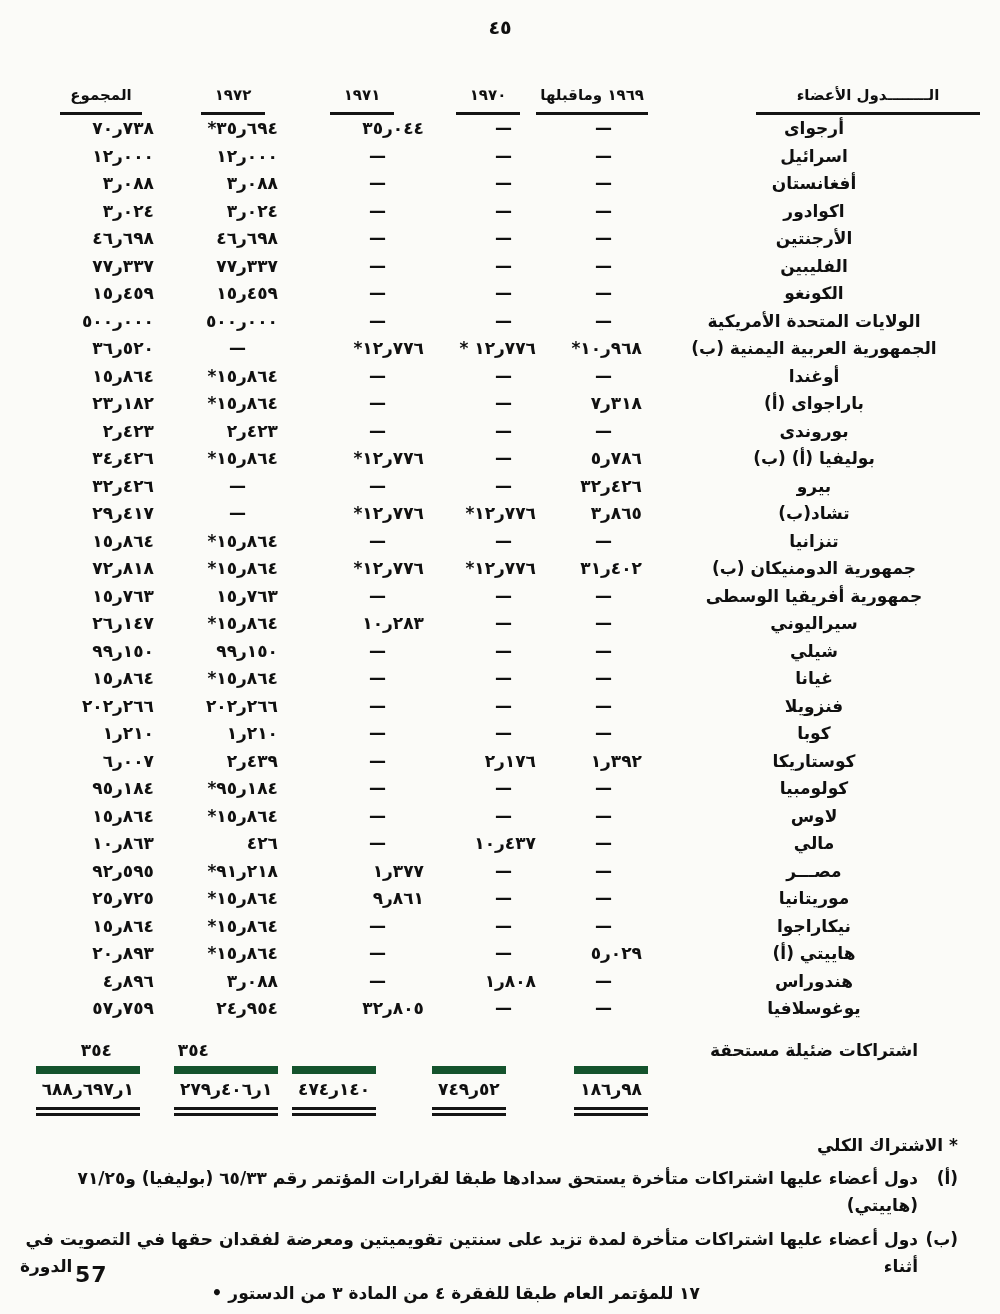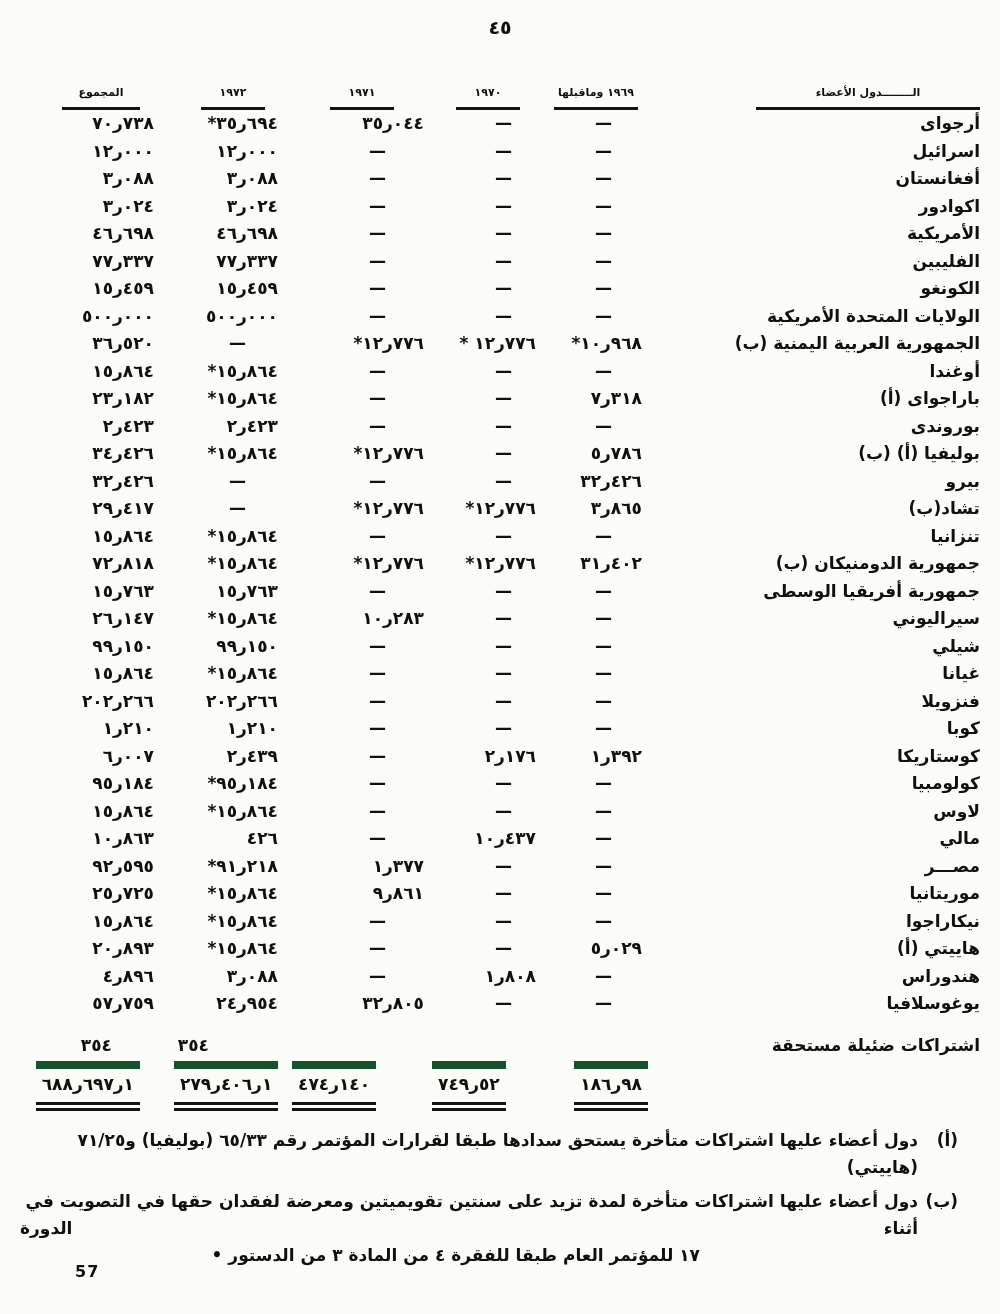--- a/index.html
+++ b/index.html
@@ -11,36 +11,36 @@
   }
   .page{position:relative;width:1000px;height:1160px;padding:12px 20px 0 20px;box-sizing:border-box;}
   .top-num{
     text-align:center;font-size:19px;font-weight:700;letter-spacing:2px;
     margin-top:4px;
   }
   table.main{
     width:952px;border-collapse:collapse;table-layout:fixed;
     margin-top:48px;font-weight:700;
   }
-  thead th{vertical-align:bottom;padding:0;font-size:11px;font-weight:700;text-align:center;}
+  thead th{vertical-align:bottom;padding:0;font-size:15px;font-weight:700;text-align:center;}
   thead th.country-h{text-align:right;}
   span.u{
     display:inline-block;text-align:center;
     border-bottom:3.5px solid #141414;
     padding:0 10px 8px 10px;white-space:nowrap;
   }
   span.u-countries{padding:0 14px 8px 14px;min-width:196px;}
   span.u-tot{min-width:58px;}
   span.u-yr{min-width:44px;}
   span.u-69{padding:0 4px 8px 4px;}
   tbody td{
     line-height:27.5px;font-size:17px;white-space:nowrap;overflow:visible;
     padding:0 8px 0 0;vertical-align:bottom;
   }
-  td.country{text-align:right;padding:0;}
+  td.country{text-align:center;padding:0;}
   td.num{
     direction:ltr;unicode-bidi:bidi-override;
     text-align:right;
   }
   td.c-tot{padding-right:20px;}
   td.c-72{padding-right:14px;}
   td.c-71{padding-right:8px;margin-top:16px;}
   td.c-70{padding-right:8px;}
   td.c-69{padding-right:6px;}
   td.dash{font-weight:700;}
@@ -66,21 +66,21 @@
   .footnotes{margin-top:16px;padding-right:22px;font-size:17px;font-weight:700;}
   .fn-star{text-align:right;line-height:26px;}
   .fn-row{display:flex;margin-top:7px;line-height:27px;}
   .fn-label{width:40px;flex:0 0 40px;}
   .fn-text{flex:1;}
   .fn-line1{text-align:right;text-align-last:justify;}
   .fn-line2-a{text-align:right;padding-left:0;padding-right:238px;}
   .fn-line2-b{text-align:right;padding-right:218px;}
   .bottom-num{
     position:absolute;left:75px;top:1262px;
-    direction:ltr;font-size:16px;font-weight:700;letter-spacing:1px;
+    direction:ltr;font-size:22px;font-weight:700;letter-spacing:1px;
   }
 </style>
 </head>
 <body>
 
 <div class="page">
 
   <div class="top-num">٤٥</div>
 
   <table class="main">
@@ -129,21 +129,21 @@
         </tr>
         <tr>
           <td class="country">اكوادور</td>
           <td class="num c-69 dash">—</td>
           <td class="num c-70 dash">—</td>
           <td class="num c-71 dash">—</td>
           <td class="num c-72">٣ر٠٢٤</td>
           <td class="num c-tot">٣ر٠٢٤</td>
         </tr>
         <tr>
-          <td class="country">الأمريكية</td>
+          <td class="country">الأرجنتين</td>
           <td class="num c-69 dash">—</td>
           <td class="num c-70 dash">—</td>
           <td class="num c-71 dash">—</td>
           <td class="num c-72">٤٦ر٦٩٨</td>
           <td class="num c-tot">٤٦ر٦٩٨</td>
         </tr>
         <tr>
           <td class="country">الفليبين</td>
           <td class="num c-69 dash">—</td>
           <td class="num c-70 dash">—</td>
@@ -382,20 +382,21 @@
         <td class="num c-69"><span class="tblock">٩٨ر١٨٦</span></td>
         <td class="num c-70"><span class="tblock">٥٢ر٧٤٩</span></td>
         <td class="num c-71"><span class="tblock">١٤٠ر٤٧٤</span></td>
         <td class="num c-72"><span class="tblock">١ر٤٠٦ر٢٧٩</span></td>
         <td class="num c-tot"><span class="tblock">١ر٦٩٧ر٦٨٨</span></td>
       </tr>
     </tbody>
   </table>
 
   <div class="footnotes">
+    <div class="fn-star">* الاشتراك الكلي</div>
     <div class="fn-row">
       <div class="fn-label">(أ)</div>
       <div class="fn-text">
         <div class="fn-line1">دول أعضاء عليها اشتراكات متأخرة يستحق سدادها طبقا لقرارات المؤتمر رقم ٦٥/٣٣ (بوليفيا) و٧١/٢٥ (هاييتي)</div>
       </div>
     </div>
     <div class="fn-row">
       <div class="fn-label">(ب)</div>
       <div class="fn-text">
         <div class="fn-line1">دول أعضاء عليها اشتراكات متأخرة لمدة تزيد على سنتين تقويميتين ومعرضة لفقدان حقها في التصويت في أثناء الدورة</div>

